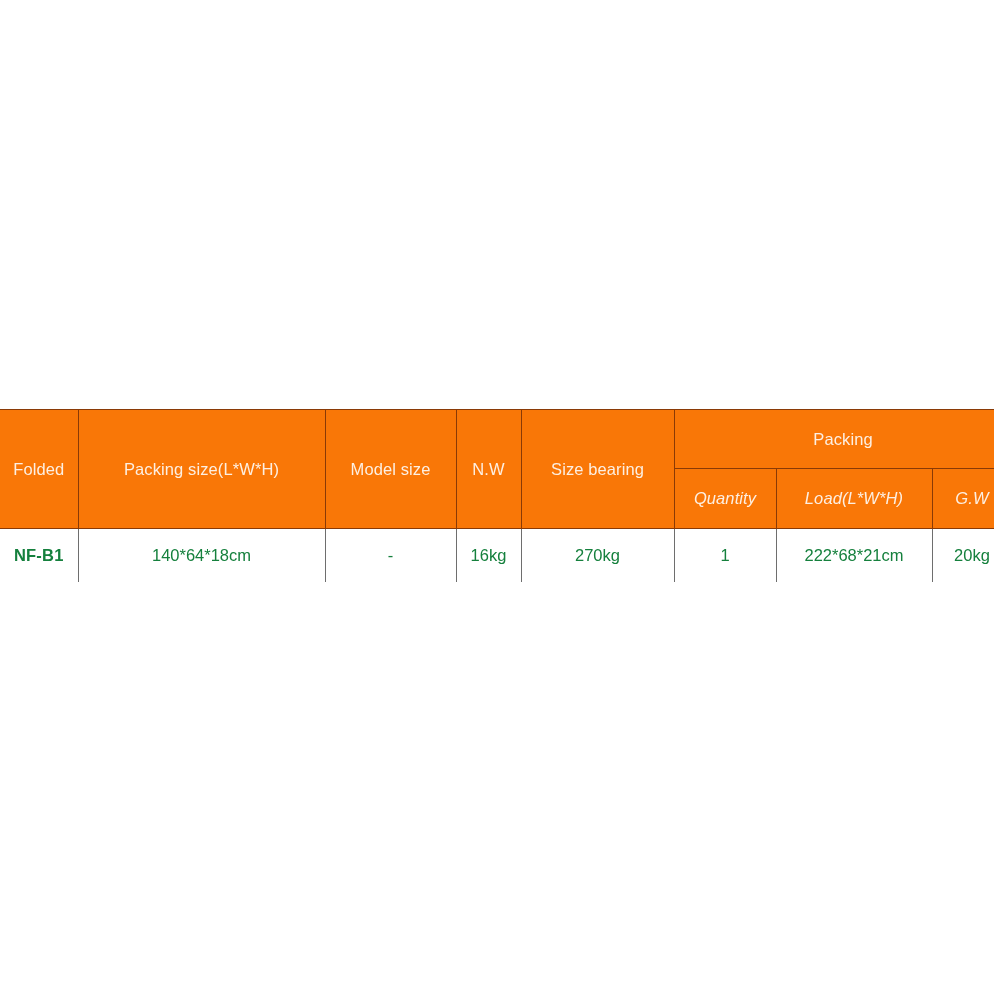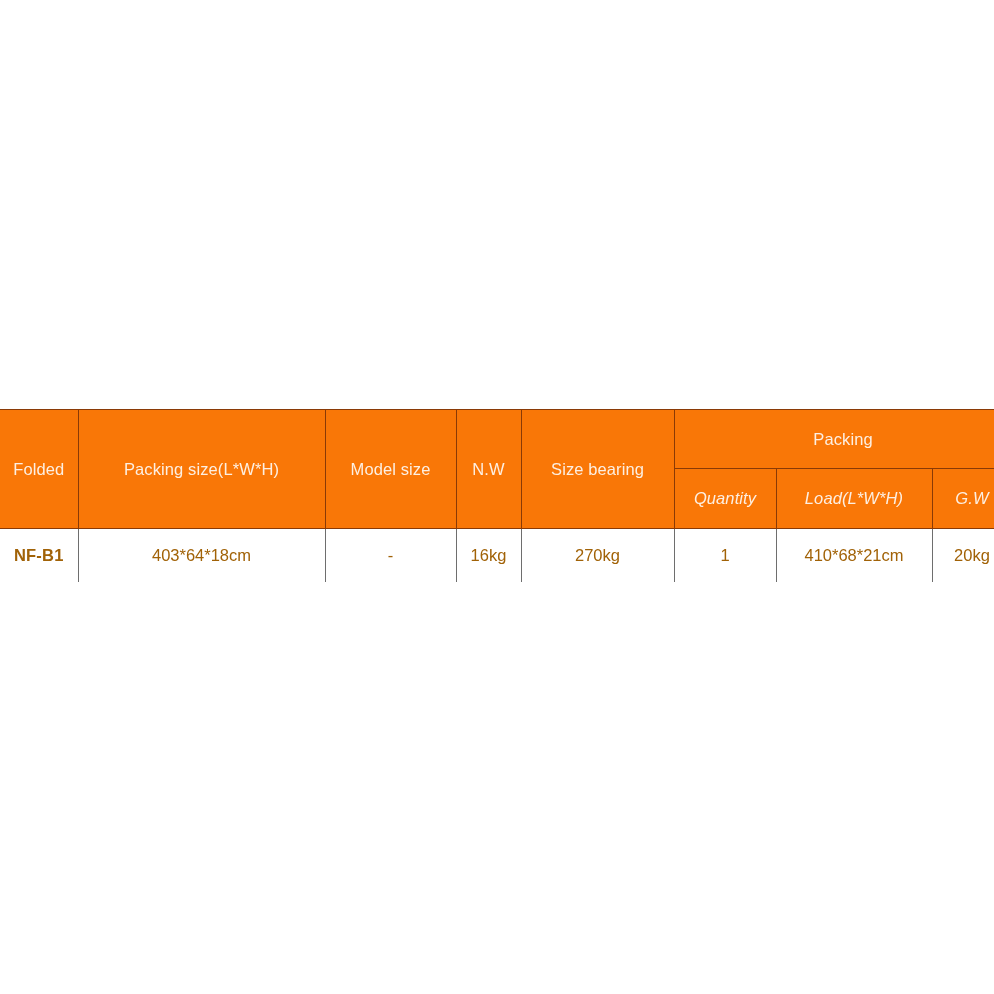--- a/index.html
+++ b/index.html
@@ -46,21 +46,21 @@
     line-height: 1.15;
   }
 
   th.h-tall      { height: 117px; }
   th.h-group     { height: 58px;  }
   th.h-sub       { height: 59px; font-style: italic;  }
 
   
   table.spec-table td {
     background: #FFFFFF;
-    color: #a16207;
+    color: #15803d;
     font-size: 16.5px;
     text-align: center;
     vertical-align: middle;
     height: 53px;
     padding: 0 4px;
     border: 1px solid #6E6E6E;
     border-top: 1px solid #8A3A06;
     line-height: 1.15;
   }
 
@@ -109,23 +109,23 @@
       <tr>
         <th class="h-sub">Quantity</th>
         <th class="h-sub">Load(L*W*H)</th>
         <th class="h-sub">G.W</th>
       </tr>
     </thead>
 
     <tbody>
       <tr class="data-row">
         <td class="model-cell">NF-B1</td>
-        <td>403*64*18cm</td>
+        <td>140*64*18cm</td>
         <td>-</td>
         <td>16kg</td>
         <td>270kg</td>
         <td>1</td>
-        <td>410*68*21cm</td>
+        <td>222*68*21cm</td>
         <td>20kg</td>
       </tr>
     </tbody>
   </table>
 </div>
 
 </body></html>

